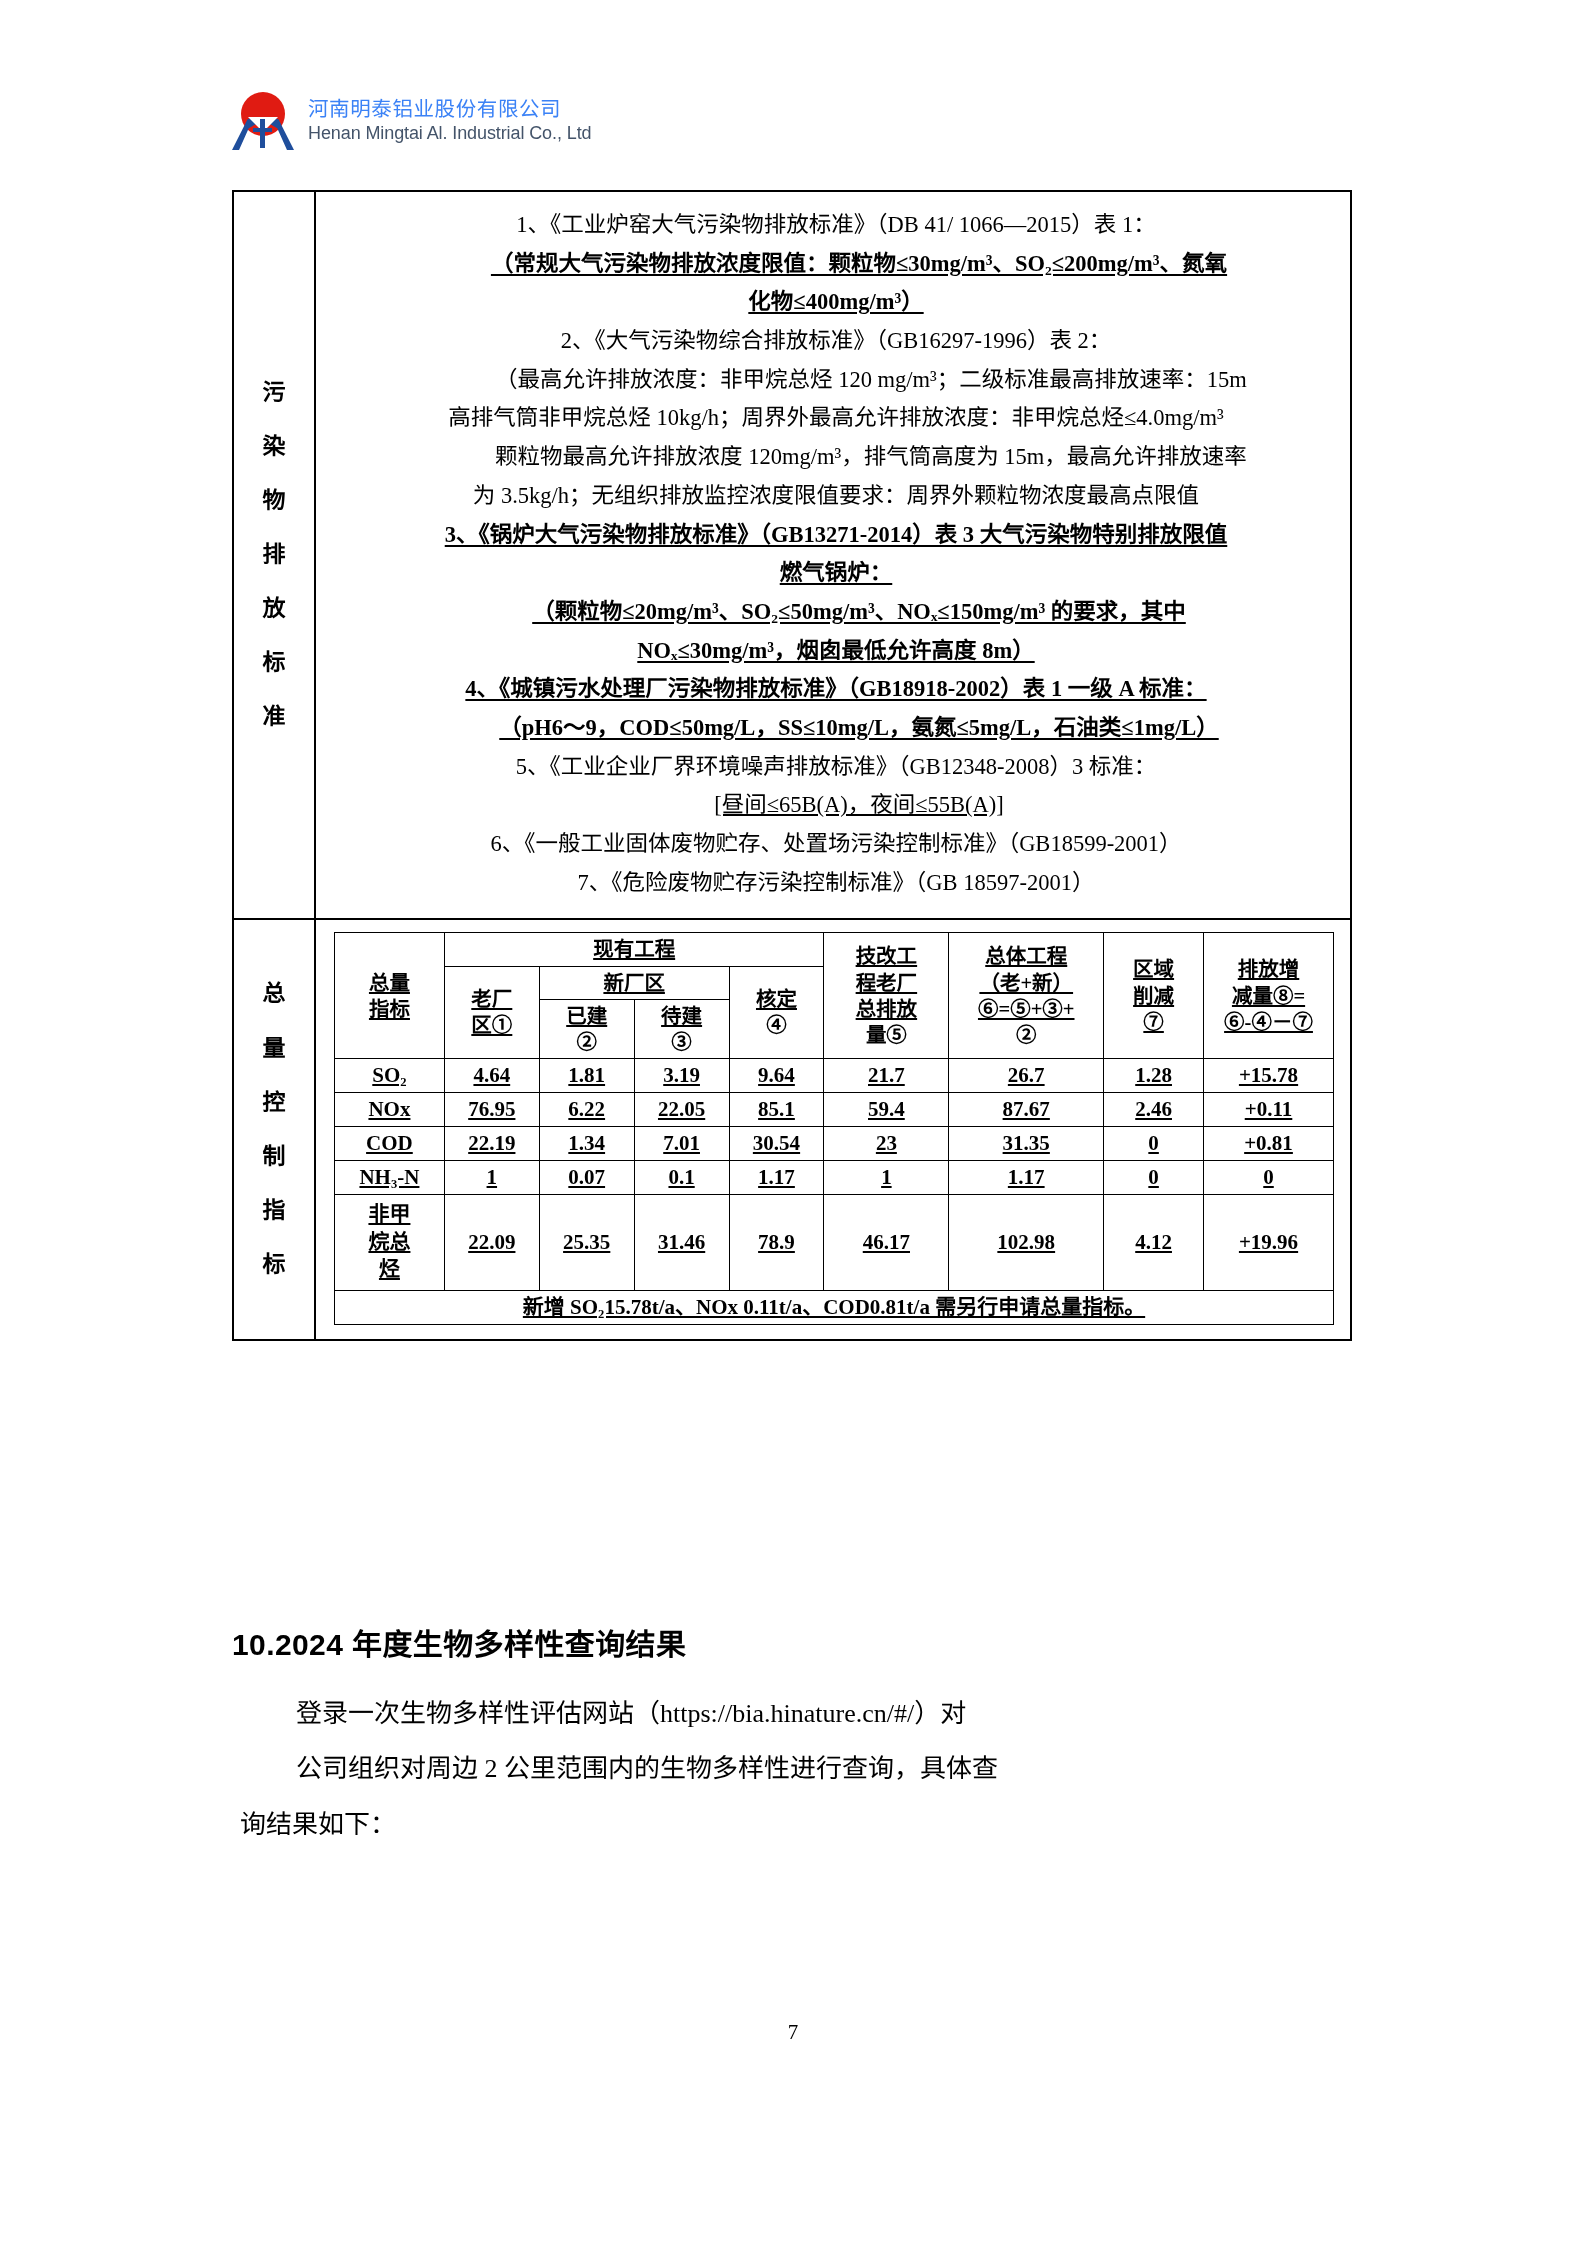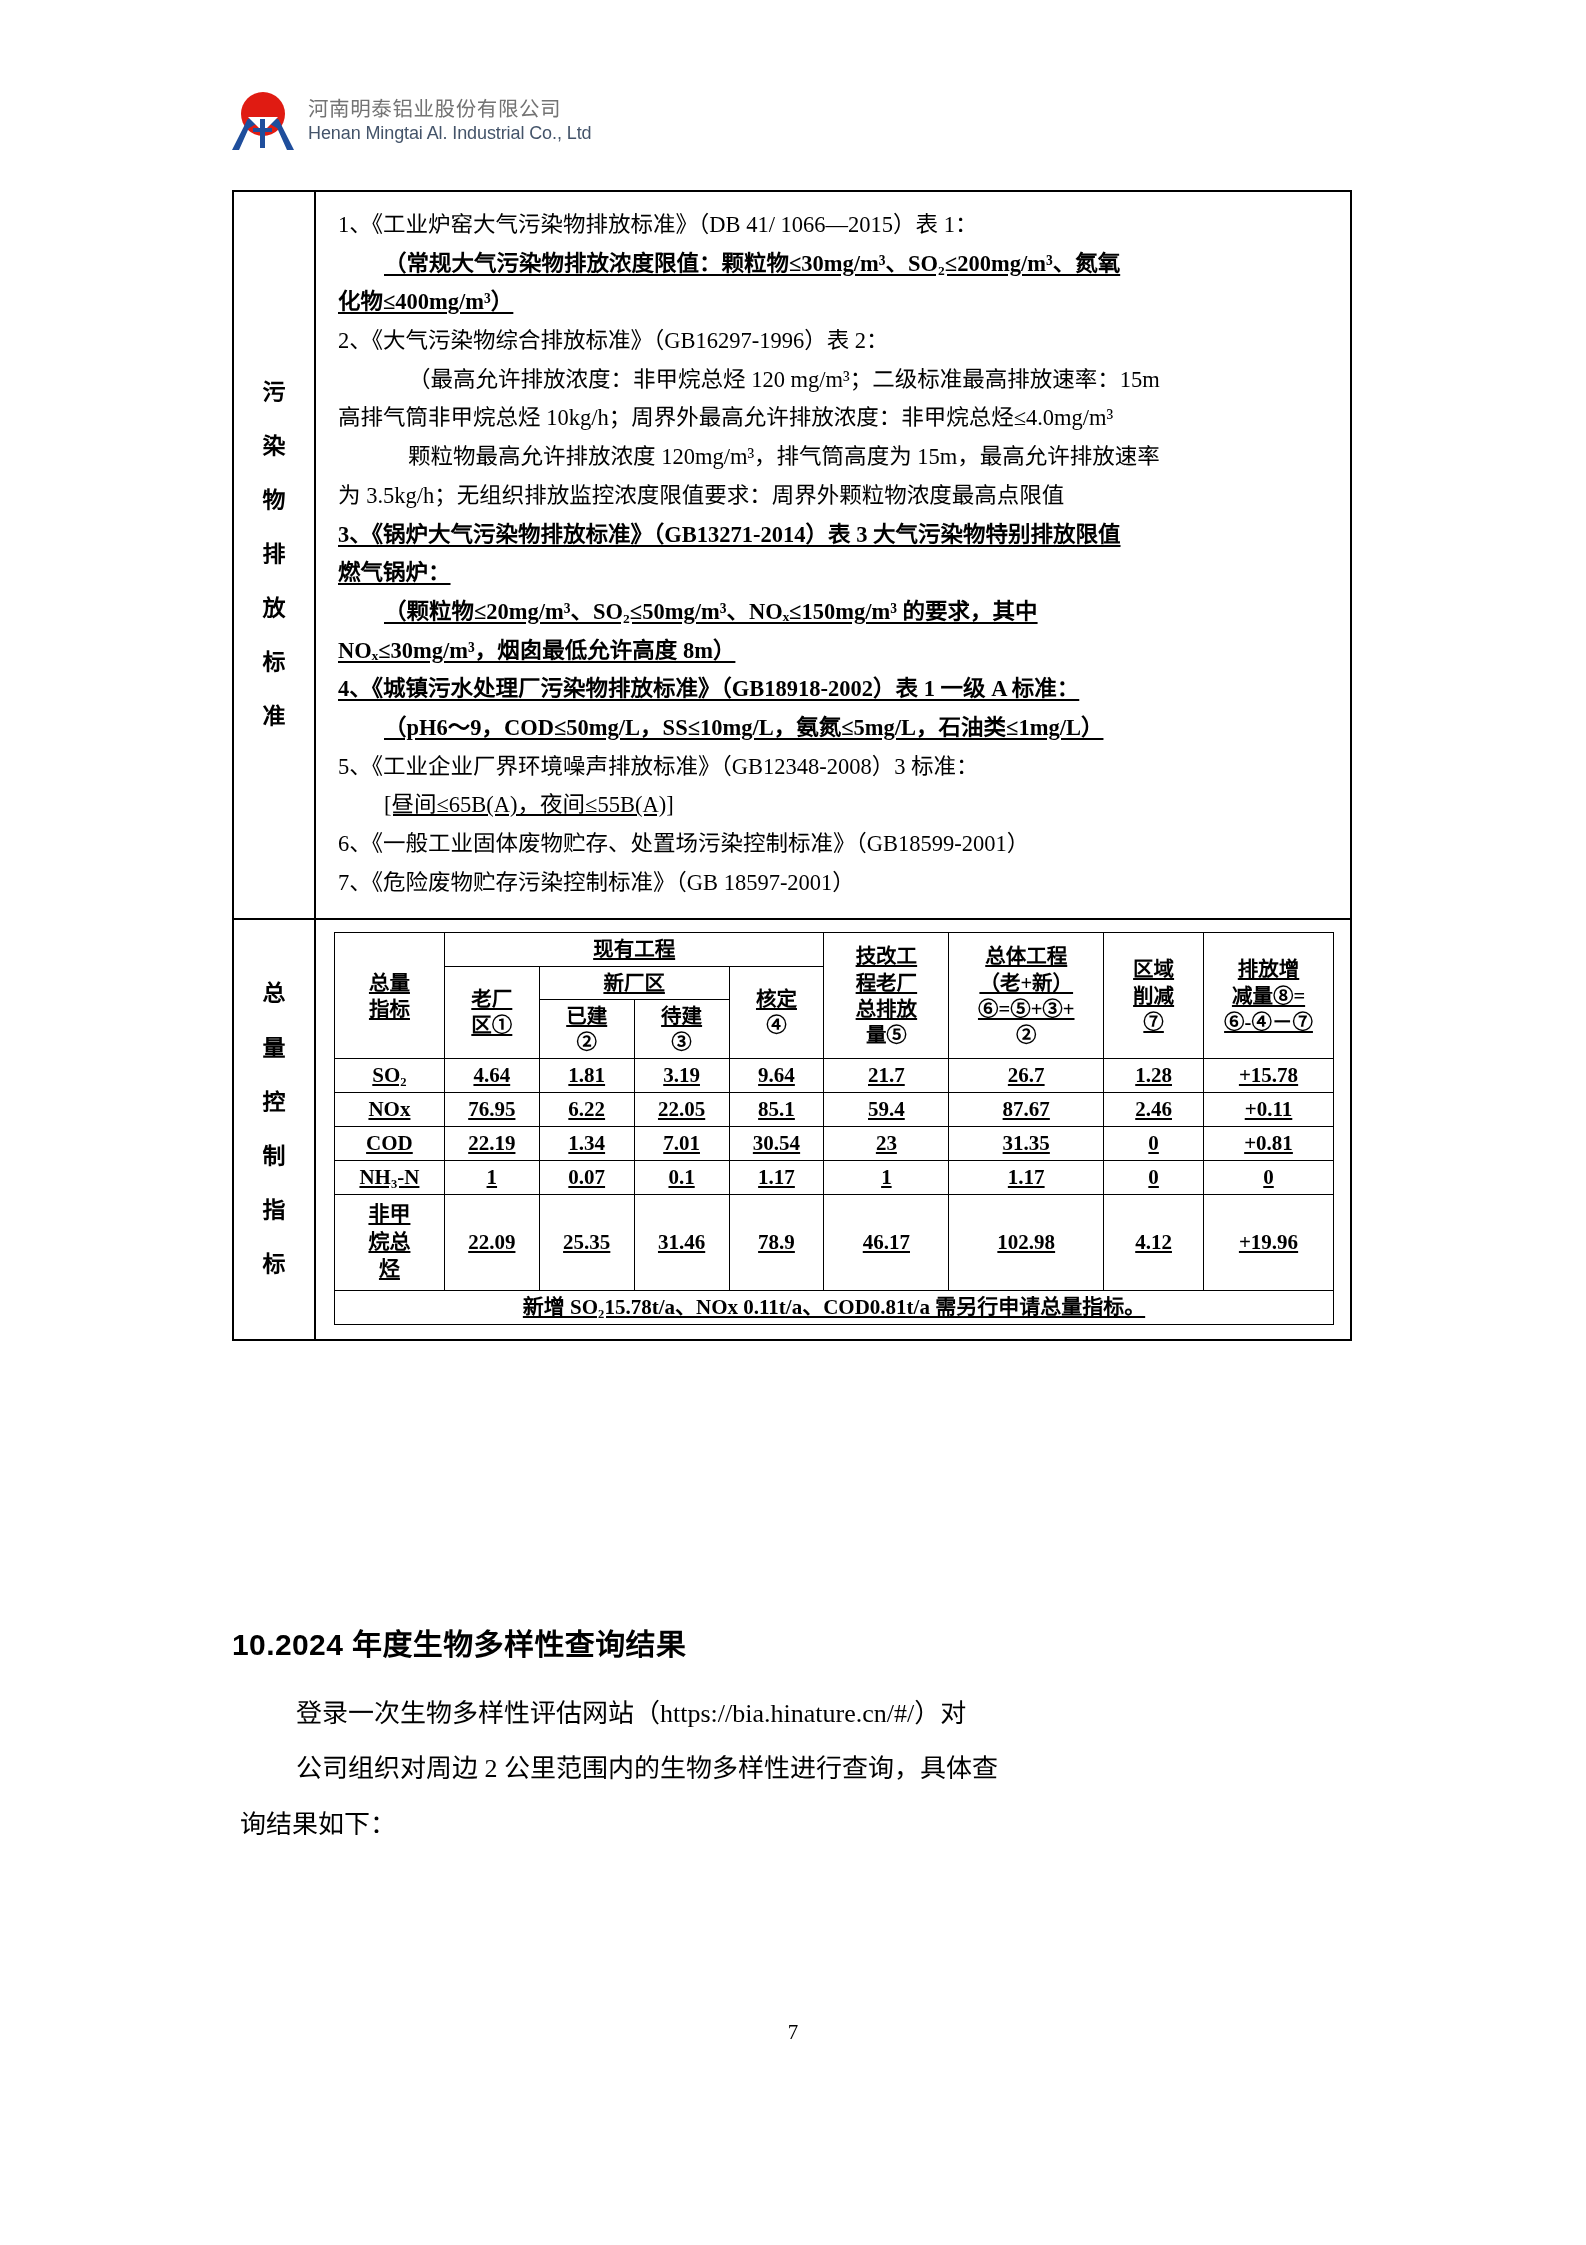--- a/index.html
+++ b/index.html
@@ -75,21 +75,21 @@
   .logo-cross {
     position: absolute;
     left: 21px; top: 36px;
     width: 19px; height: 4px;
     background: #1f4e9c;
   }
   .logo-text { display: flex; flex-direction: column; gap: 2px; }
   .logo-cn {
     font-family: "Liberation Serif", "DejaVu Serif", serif;
     font-size: 20.5px;
-    color: #737373;
+    color: #3b82f6;
     letter-spacing: 0.6px;
     line-height: 1.15;
   }
   .logo-en {
     font-family: "Liberation Sans", "DejaVu Sans", sans-serif;
     font-size: 18px;
     color: #44546a;
     line-height: 1.15;
     letter-spacing: -0.1px;
   }
@@ -127,20 +127,21 @@
   }
 
   
   .ln {
     font-size: 22.5px;
     line-height: 1.72;
     margin: 0;
     padding: 0;
     white-space: nowrap;
     font-family: "Liberation Serif", "DejaVu Serif", serif;
+    text-align: center;
   }
   .ln.ind1 { text-indent: 0; }
   .ln.ind2 { padding-left: 46px; text-decoration: underline; }
   .ln.ind3 { padding-left: 70px; }
   .bld { font-weight: bold; }
   .udl { text-decoration: underline; text-underline-offset: 3px; }
 
   
   .data-wrap { padding: 12px 16px 14px 18px; flex: 1 1 auto; }
   table.dt {

